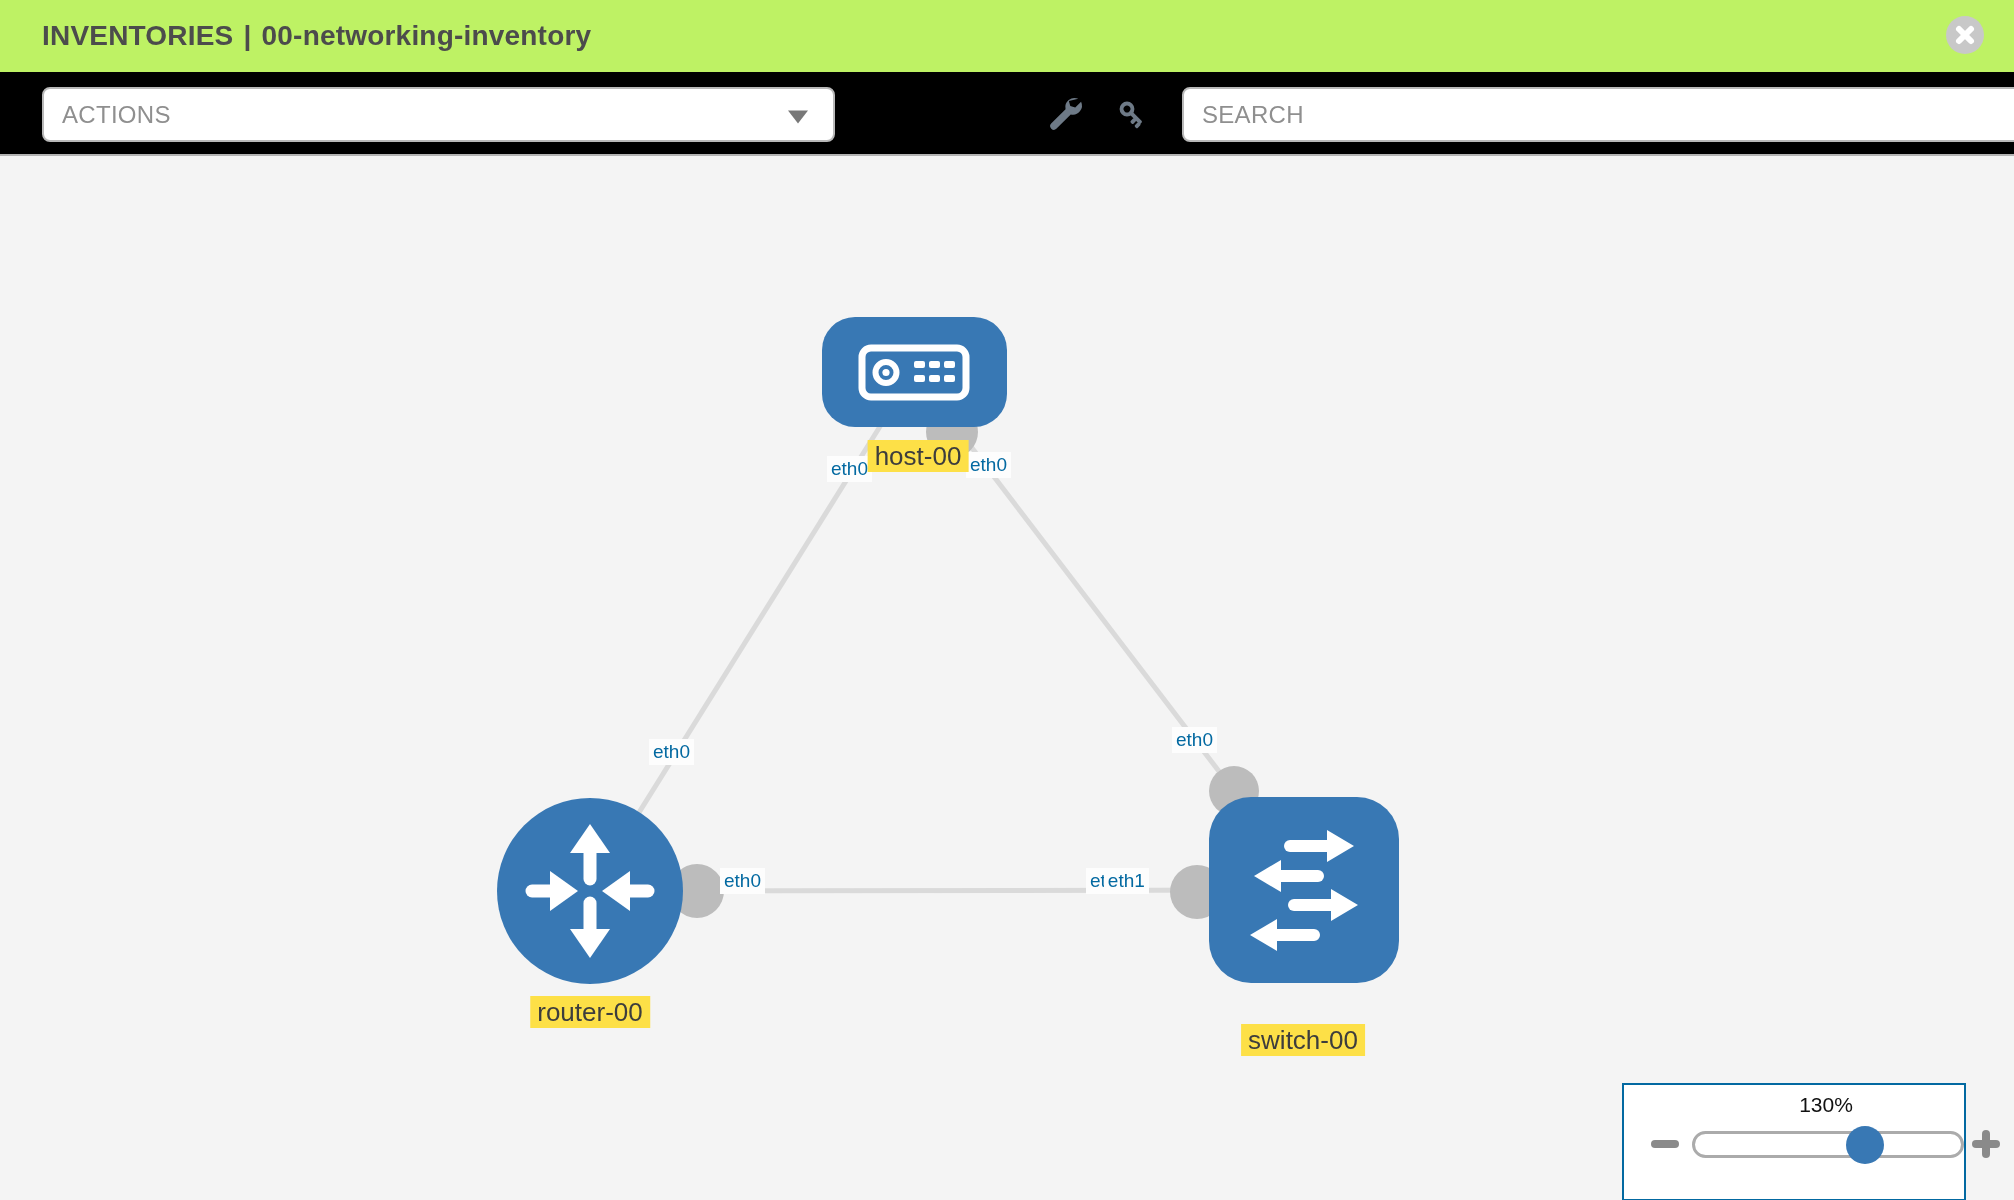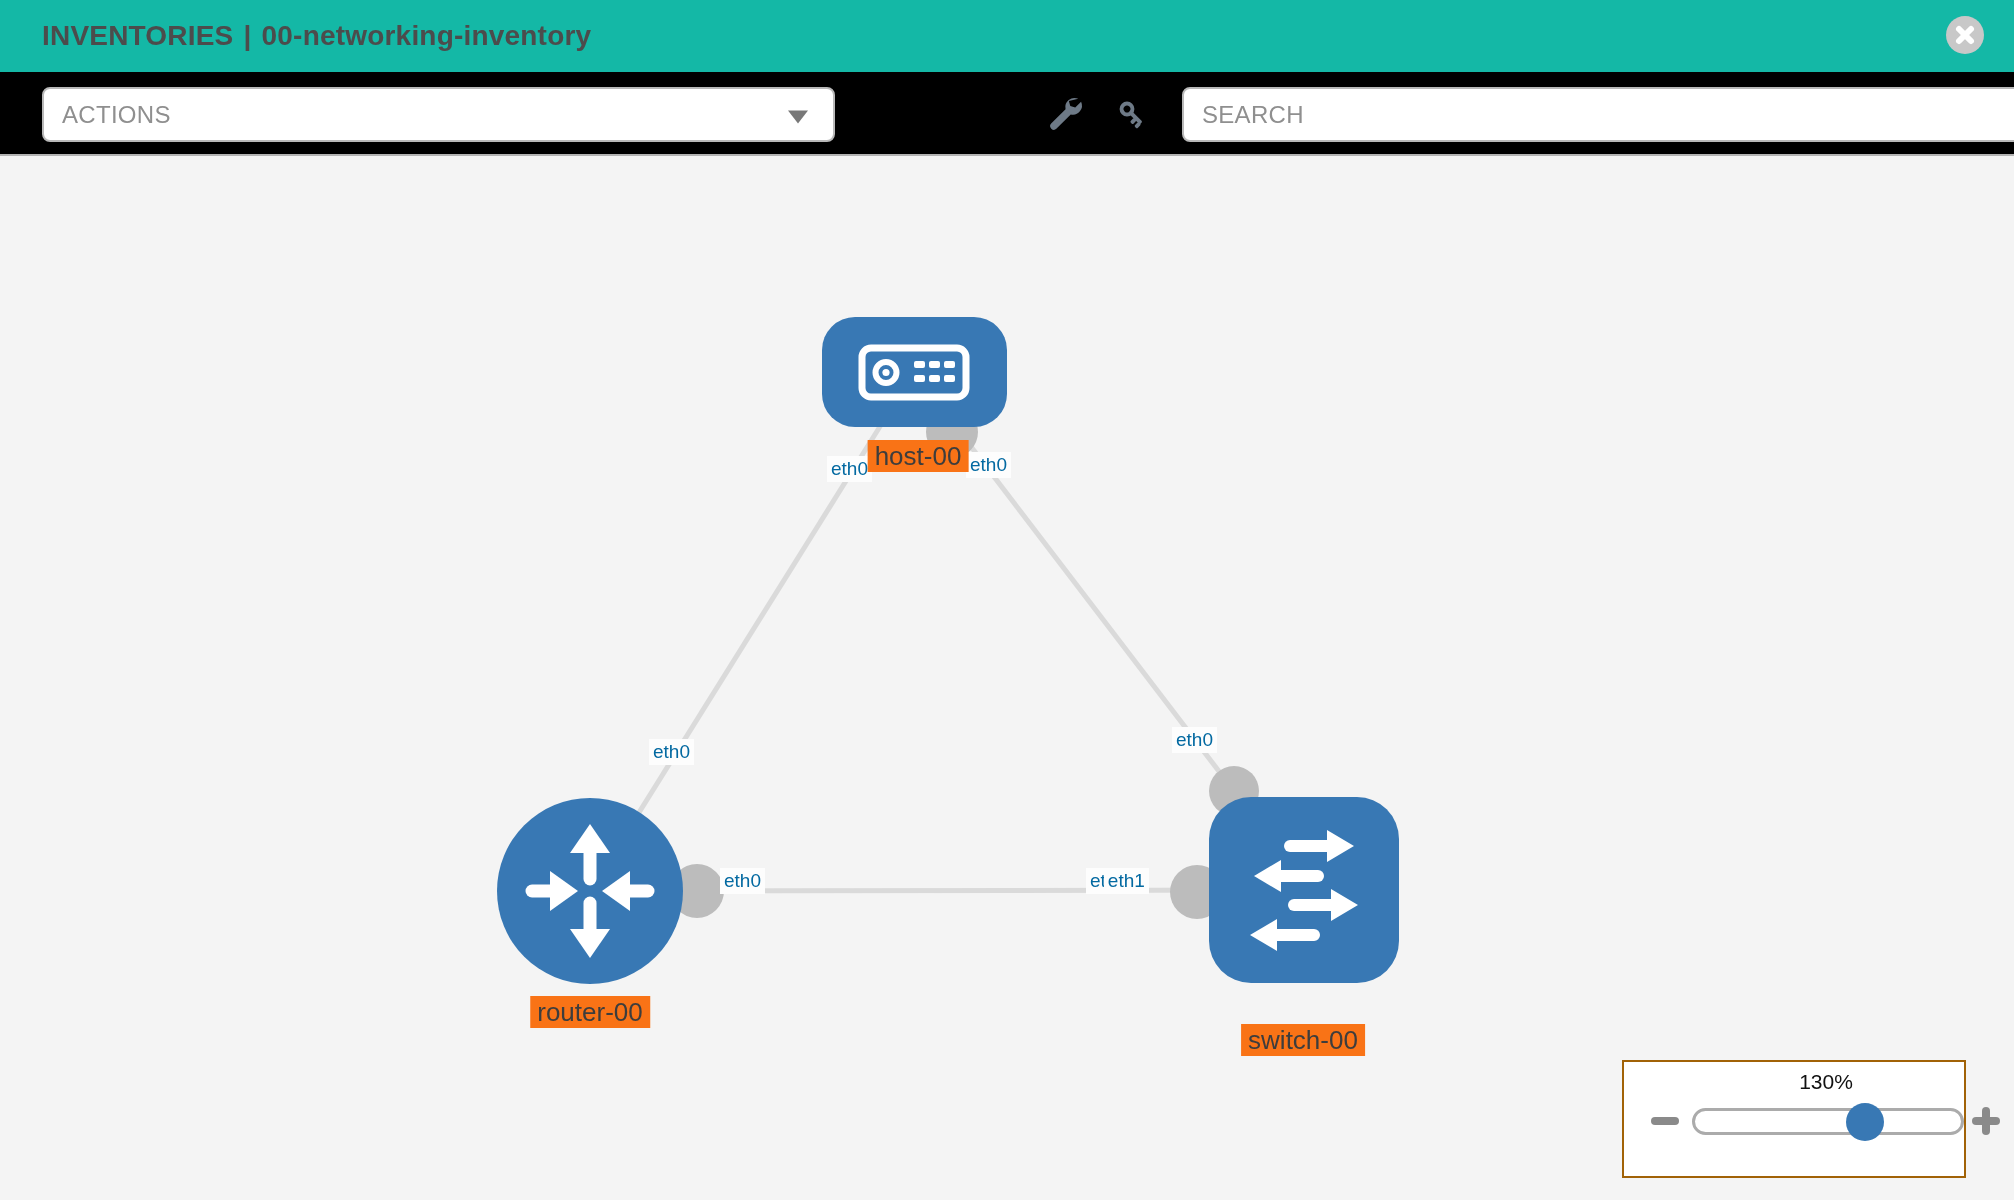--- a/index.html
+++ b/index.html
@@ -1,21 +1,21 @@
 <!DOCTYPE html>
 <html><head>
 <meta charset="utf-8">
 <style>
   * { margin:0; padding:0; box-sizing:border-box; }
   html,body { width:2014px; height:1200px; overflow:hidden;
     font-family:"Liberation Sans", sans-serif; background:#fff; }
   .page { position:relative; width:2014px; height:1200px; }
 
   
-  .header { position:absolute; left:0; top:0; width:2014px; height:72px; background:#14b8a6; }
+  .header { position:absolute; left:0; top:0; width:2014px; height:72px; background:#bef264; }
   .title { position:absolute; left:42px; top:50%; transform:translateY(-50%);
     font-size:28px; font-weight:700; color:#4c4c4c; letter-spacing:.2px; white-space:nowrap; }
   .title .sep { padding:0 10px; font-weight:700; }
   .close-btn { position:absolute; right:30px; top:16px; width:38px; height:38px;
     border-radius:50%; background:#c8c8c8; cursor:pointer; }
   .close-btn svg { position:absolute; left:0; top:0; }
 
   
   .toolbar { position:absolute; left:0; top:72px; width:2014px; height:84px;
     background:#000000; border-bottom:2px solid #b3b3b3; }
@@ -33,29 +33,29 @@
   .tool-icon.key { left:1114px; }
 
   
   .canvas { position:absolute; left:0; top:156px; width:2014px; height:1044px;
     background:#f4f4f4; overflow:hidden; }
   .graph-svg { position:absolute; left:0; top:0; }
 
   .iflabel { position:absolute; height:26px; line-height:26px; padding:0 4px;
     background:#fdfdfd; color:#0369a1; font-size:19px; white-space:nowrap; }
   .nodelabel { position:absolute; height:32px; line-height:32px; padding:0 7px;
-    background:#f97316; color:#3d3d3d; font-size:26px; white-space:nowrap;
+    background:#fde047; color:#3d3d3d; font-size:26px; white-space:nowrap;
     transform:translateX(-50%); }
   .overlap-wrap { display:flex; }
   .overlap-wrap .back { padding-right:0; }
   .overlap-wrap .front { margin-left:-2px;text-align:right; }
 
   
-  .zoom-panel { position:absolute; left:1622px; top:904px; width:344px; height:118px;
-    background:#fff; border:2px solid #a16207; }
+  .zoom-panel { position:absolute; left:1622px; top:927px; width:344px; height:118px;
+    background:#fff; border:2px solid #0369a1; }
   .zoom-level { position:absolute; left:202px; top:8px; transform:translateX(-50%);
     font-size:21px; color:#111; }
   .zoom-minus { position:absolute; left:27px; top:55px; width:28px; height:8px;
     border-radius:4px; background:#8a8a8a; cursor:pointer; }
   .zoom-plus { position:absolute; left:347px; top:44px; width:30px; height:30px; cursor:pointer; }
   .zoom-plus::before { content:""; position:absolute; left:1px; top:11px; width:28px; height:8px;
     border-radius:4px; background:#8a8a8a; }
   .zoom-plus::after { content:""; position:absolute; left:11px; top:1px; width:8px; height:28px;
     border-radius:4px; background:#8a8a8a; }
   .zoom-track { position:absolute; left:68px; top:46px; width:272px; height:27px;

